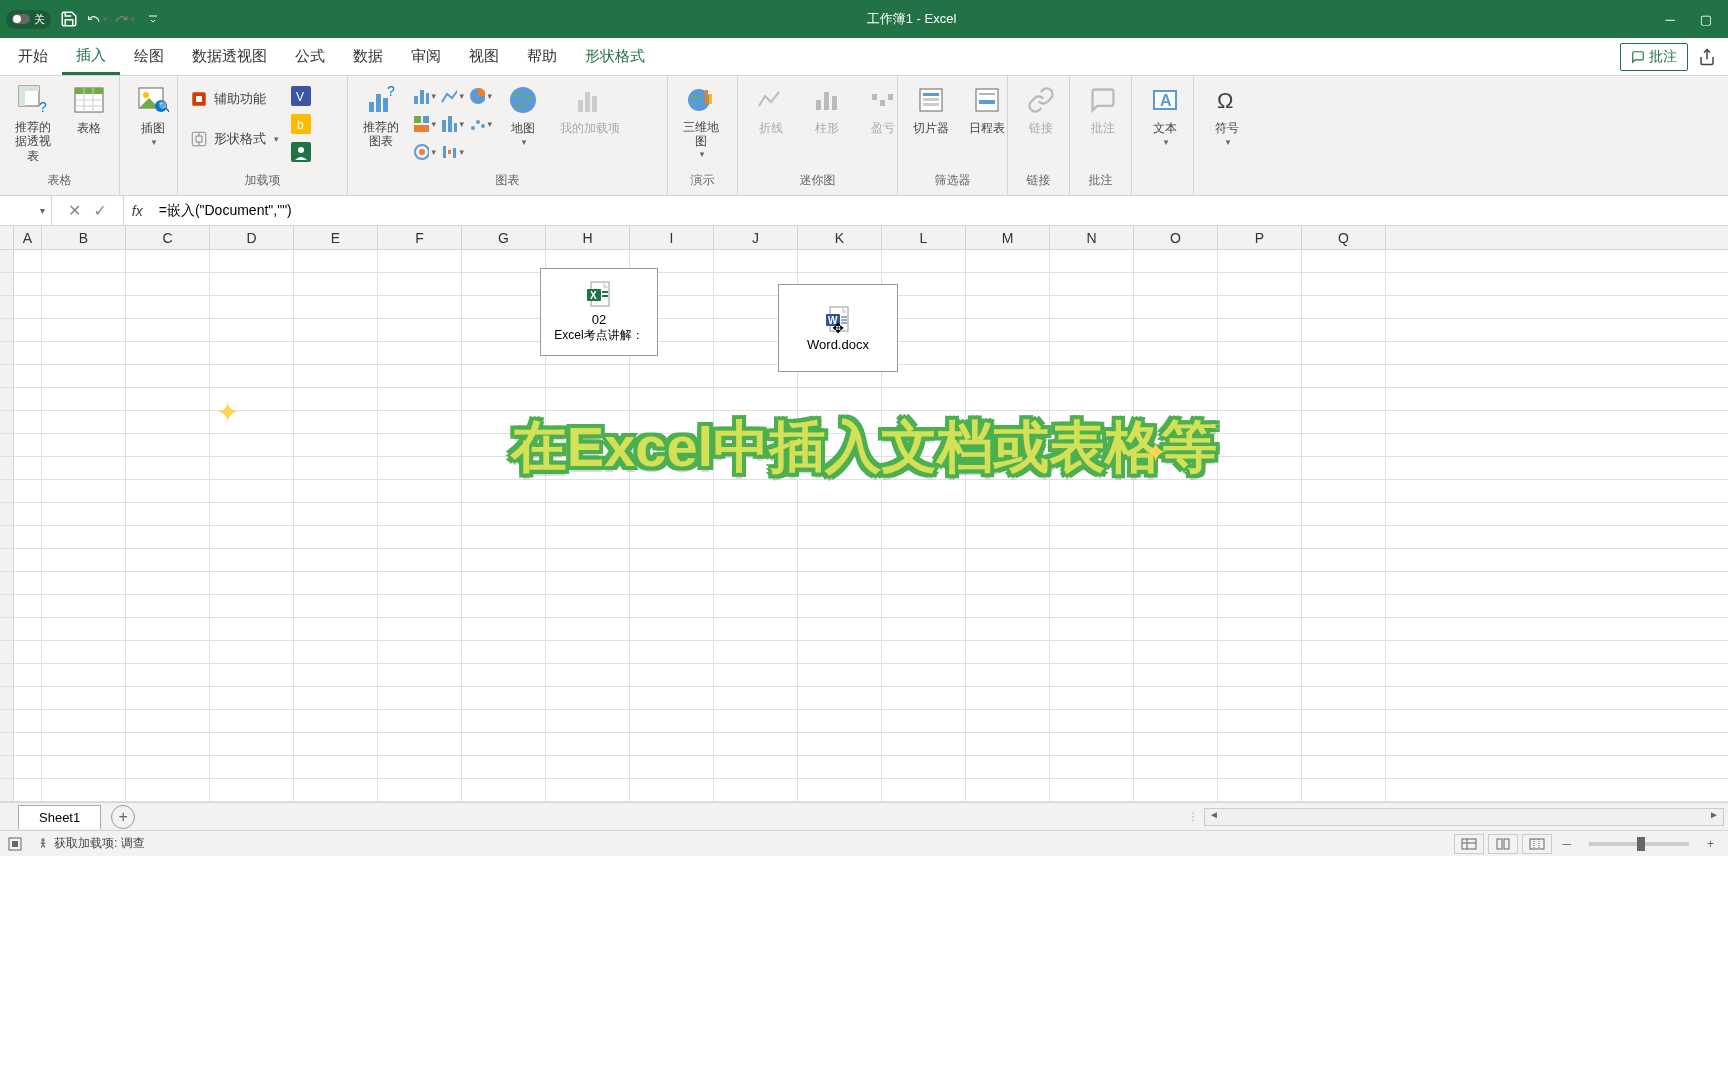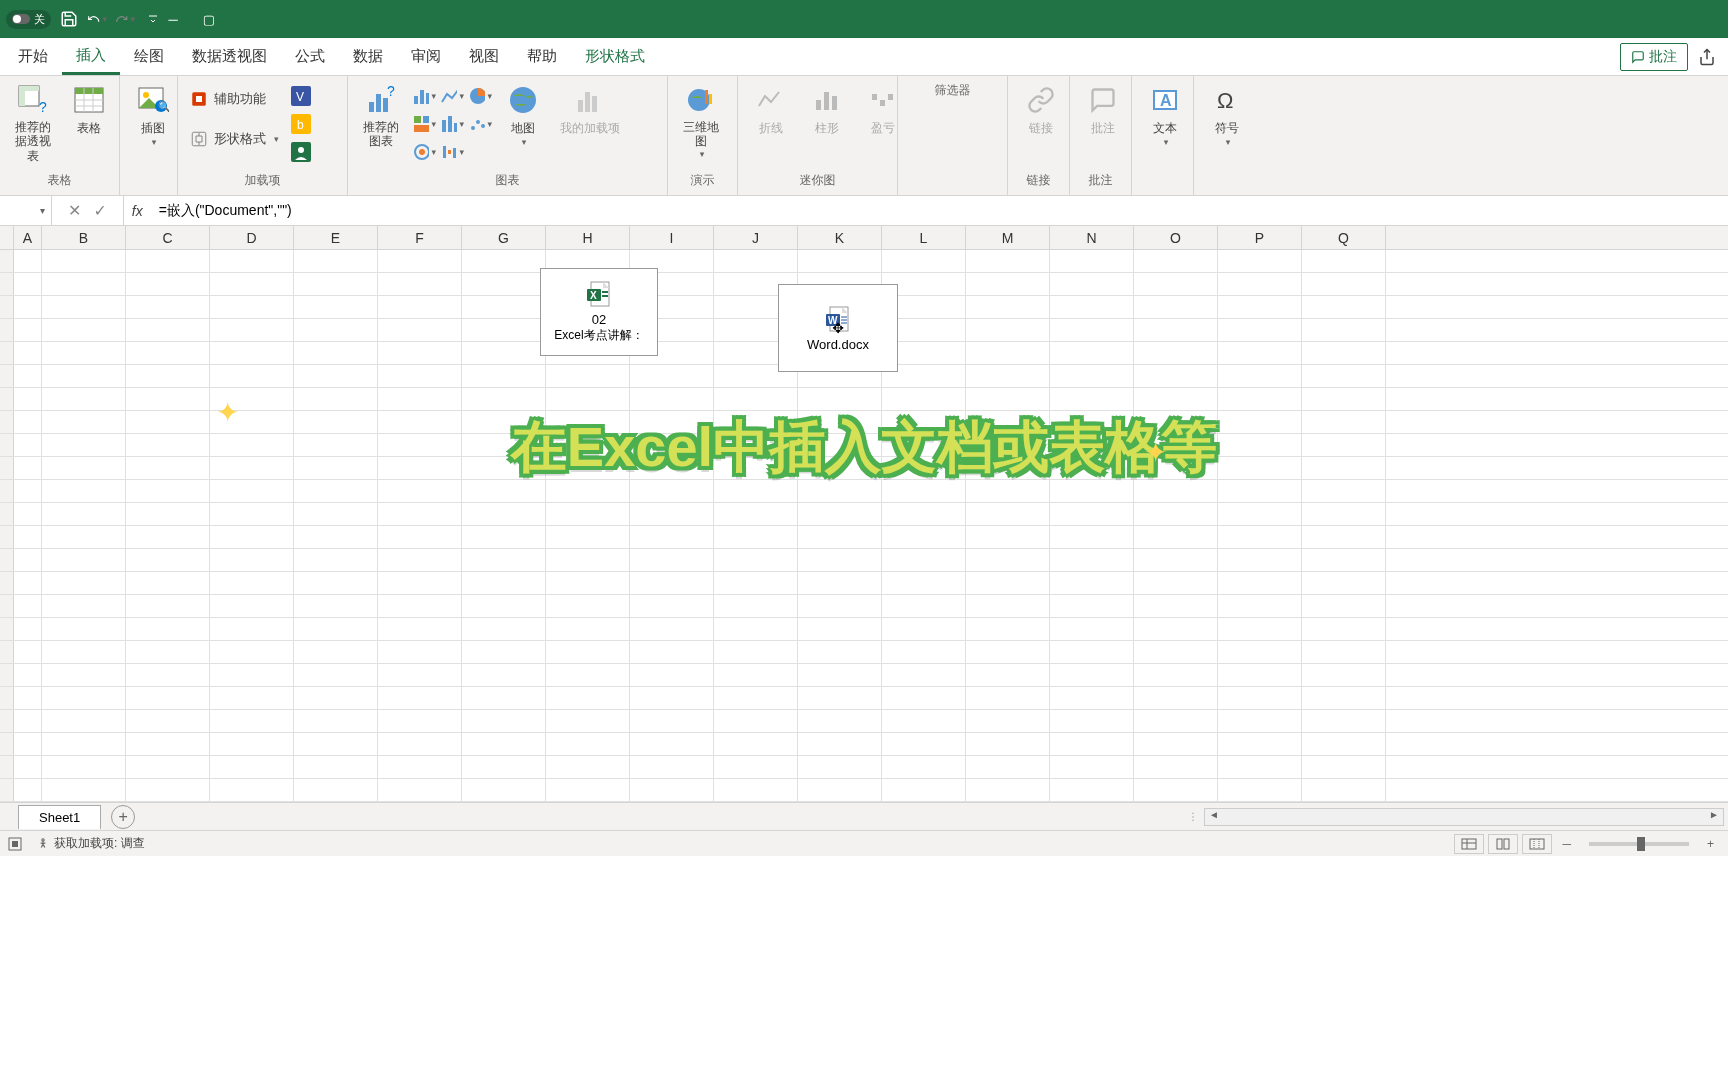--- a/index.html
+++ b/index.html
@@ -126,20 +126,21 @@
         </svg>
       <span class="dropdown-arrow">▾</span>
     </span>
     <span class="qat-icon">
       <svg width="12" height="12" viewBox="0 0 24 24" fill="none" stroke="#fff" stroke-width="2">
           <line x1="4" y1="6" x2="20" y2="6"></line>
           <polyline points="8 14 12 18 16 14"></polyline>
         </svg>
     </span>
   </div>
+  <div class="title-center">工作簿1 - Excel</div>
   <div class="title-right">
     <span class="qat-icon">─</span>
     <span class="qat-icon">▢</span>
   </div>
 </div>
 
 <div class="ribbon-tabs">
   <div class="ribbon-tab">开始</div>
   <div class="ribbon-tab active">插入</div>
   <div class="ribbon-tab">绘图</div>
@@ -417,20 +418,43 @@
               <rect x="19" y="8" width="5" height="6" fill="#bbb"></rect>
             </svg>
           </div>
         <span>盈亏</span>
       </div>
     </div>
     <div class="group-label">迷你图</div>
   </div>
 
   <div class="ribbon-group" style="width:110px">
+    <div class="group-content">
+      <div class="big-btn">
+        <div class="big-icon">
+            <svg width="28" height="28">
+              <rect x="3" y="3" width="22" height="22" fill="#fff" stroke="#666"></rect>
+              <rect x="6" y="7" width="16" height="3" fill="#5b9bd5"></rect>
+              <rect x="6" y="12" width="16" height="3" fill="#ccc"></rect>
+              <rect x="6" y="17" width="16" height="3" fill="#ccc"></rect>
+            </svg>
+          </div>
+        <span>切片器</span>
+      </div>
+      <div class="big-btn">
+        <div class="big-icon">
+            <svg width="28" height="28">
+              <rect x="3" y="3" width="22" height="22" fill="#fff" stroke="#666"></rect>
+              <rect x="6" y="14" width="16" height="4" fill="#5b9bd5"></rect>
+              <line x1="6" y1="8" x2="22" y2="8" stroke="#666"></line>
+            </svg>
+          </div>
+        <span>日程表</span>
+      </div>
+    </div>
     <div class="group-label">筛选器</div>
   </div>
 
   <div class="ribbon-group" style="width:62px">
     <div class="group-content">
       <div class="big-btn disabled">
         <div class="big-icon">
             <svg width="28" height="28" viewBox="0 0 24 24" fill="none" stroke="#bbb" stroke-width="2">
               <path d="M10 13a5 5 0 0 0 7.54.54l3-3a5 5 0 0 0-7.07-7.07l-1.72 1.71"></path>
               <path d="M14 11a5 5 0 0 0-7.54-.54l-3 3a5 5 0 0 0 7.07 7.07l1.71-1.71"></path>

